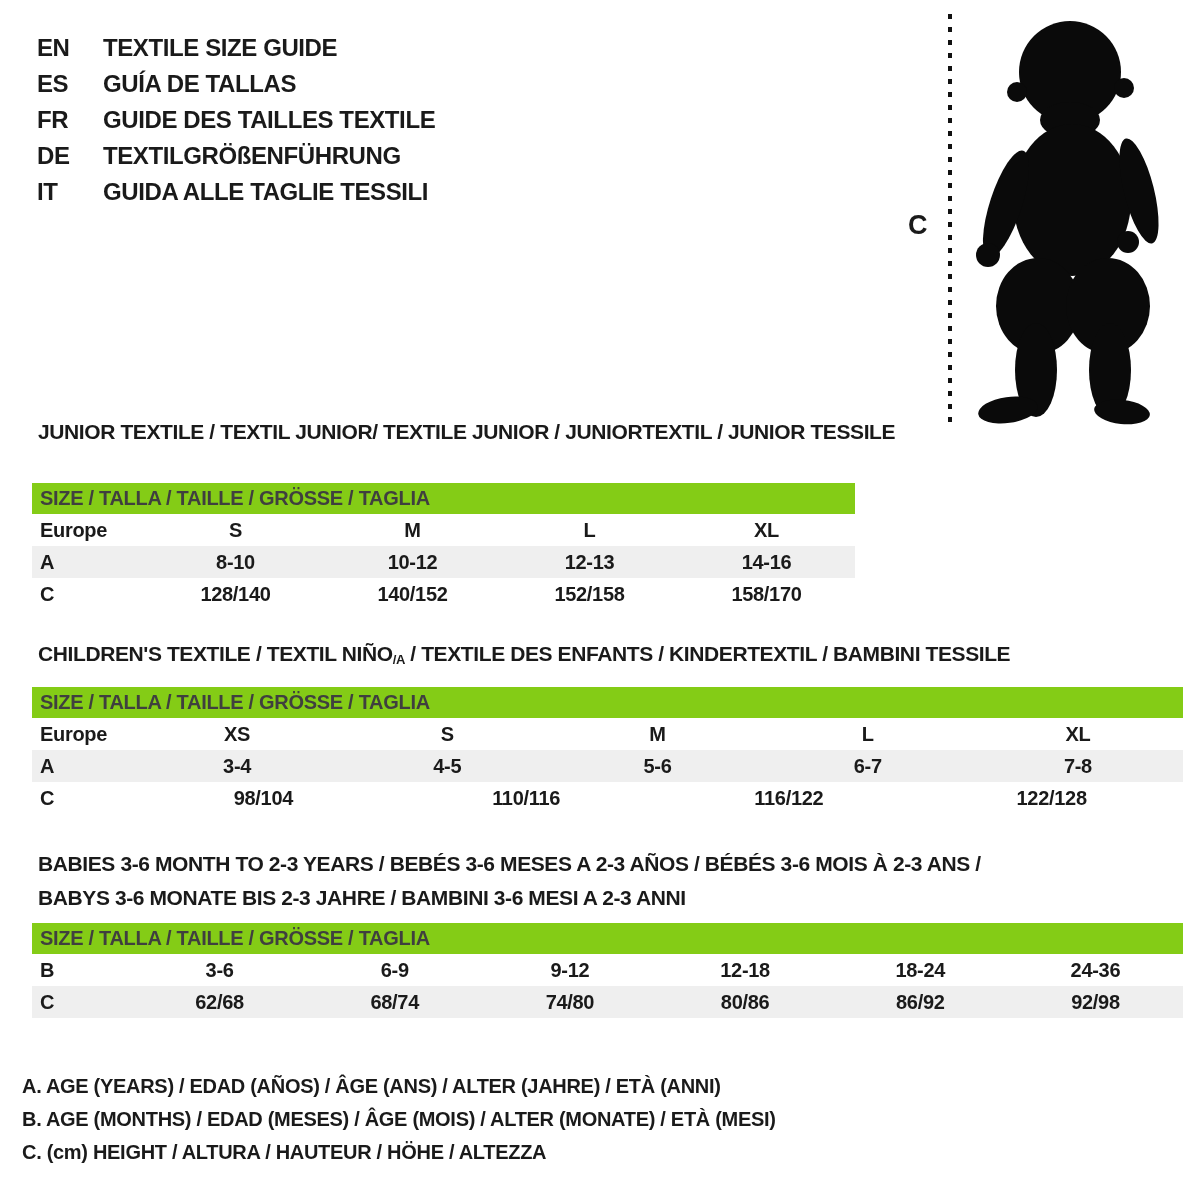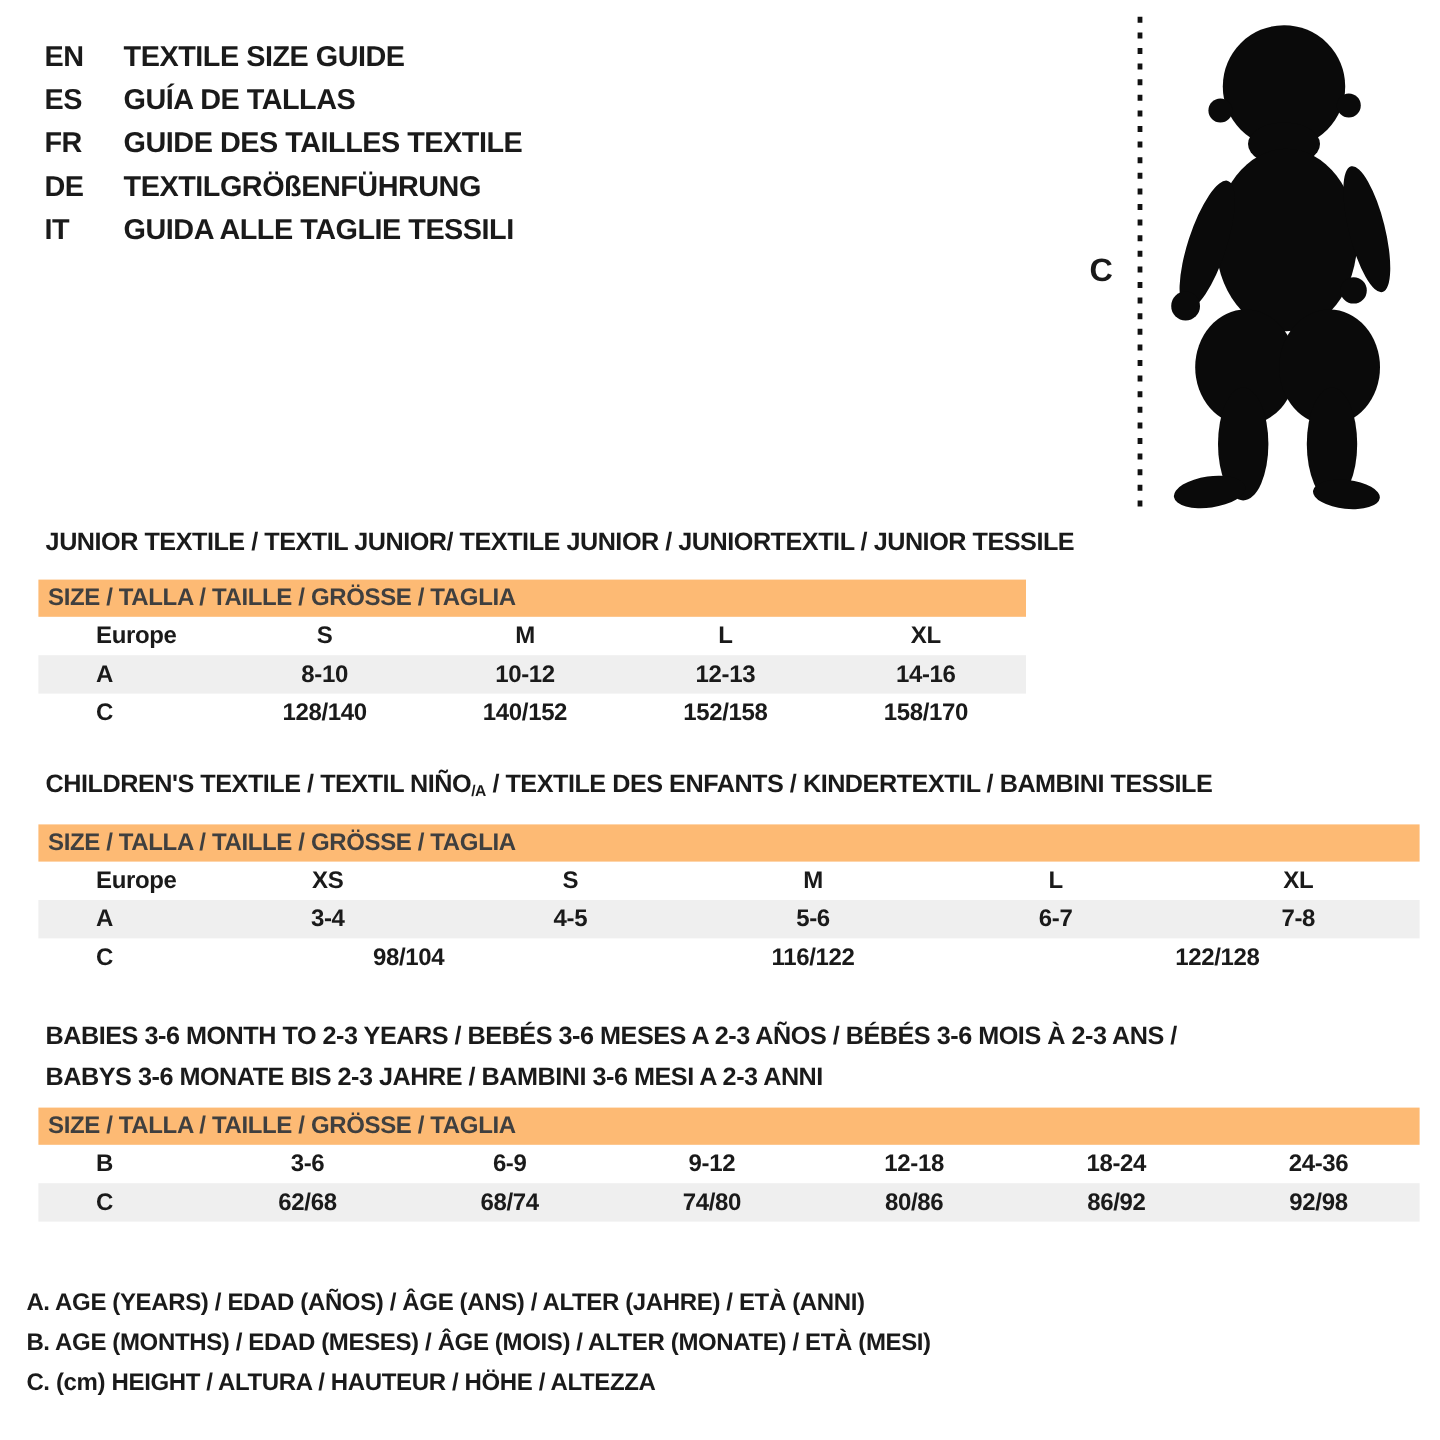--- a/index.html
+++ b/index.html
@@ -24,28 +24,28 @@
   .figure{top:8px;left:938px;width:250px;height:420px;}
   .height-label{top:210px;left:908px;font-size:27px;font-weight:700;}
 
   
   .section-title{font-size:21px;font-weight:700;letter-spacing:-0.4px;white-space:nowrap;}
   .sub{font-size:0.62em;position:relative;top:0.22em;}
 
   
   .size-table{left:32px;}
   .size-bar{
-    background:#fdba74;color:#3f3f3f;
+    background:#84cc16;color:#3f3f3f;
     height:31px;line-height:31px;
     font-size:20px;font-weight:700;letter-spacing:-0.3px;
     padding-left:8px;box-sizing:border-box;
   }
   .trow{display:flex;height:32px;line-height:32px;font-size:20px;font-weight:700;letter-spacing:-0.3px;}
   .trow.alt{background:#efefef;}
-  .tlabel{flex:0 0 auto;padding-left:8px;box-sizing:border-box;margin-left:40px;}
+  .tlabel{flex:0 0 auto;padding-left:8px;box-sizing:border-box;}
   .tcell{flex:1 1 0;text-align:center;}
   .w-junior{width:823px;}
   .w-wide{width:1151px;}
   .lbl-junior{width:115px;}
   .lbl-wide{width:100px;}
 
   
   .babies-title{line-height:34px;}
 
   
@@ -102,21 +102,21 @@
       <ellipse cx="98" cy="362" rx="21" ry="47"></ellipse>
       <ellipse cx="172" cy="362" rx="21" ry="47"></ellipse>
 
       <ellipse cx="70" cy="402" rx="30" ry="13" transform="rotate(-8 70 402)"></ellipse>
       <ellipse cx="184" cy="404" rx="28" ry="12" transform="rotate(6 184 404)"></ellipse>
     </g>
     <line x1="12" y1="6" x2="12" y2="414" stroke="#111" stroke-width="4" stroke-dasharray="5 8"></line>
   </svg>
 </div>
 
-<div class="abs section-title" style="top:440px;left:38px;">JUNIOR TEXTILE / TEXTIL JUNIOR/ TEXTILE JUNIOR / JUNIORTEXTIL / JUNIOR TESSILE</div>
+<div class="abs section-title" style="top:420px;left:38px;">JUNIOR TEXTILE / TEXTIL JUNIOR/ TEXTILE JUNIOR / JUNIORTEXTIL / JUNIOR TESSILE</div>
 <div class="abs size-table w-junior" style="top:483px;">
   <div class="size-bar">SIZE / TALLA / TAILLE / GRÖSSE / TAGLIA</div>
   <div class="trow">
     <span class="tlabel lbl-junior">Europe</span>
     <span class="tcell">S</span>
     <span class="tcell">M</span>
     <span class="tcell">L</span>
     <span class="tcell">XL</span>
   </div>
   <div class="trow alt">
@@ -152,20 +152,21 @@
     <span class="tlabel lbl-wide">A</span>
     <span class="tcell">3-4</span>
     <span class="tcell">4-5</span>
     <span class="tcell">5-6</span>
     <span class="tcell">6-7</span>
     <span class="tcell">7-8</span>
   </div>
   <div class="trow">
     <span class="tlabel lbl-wide">C</span>
     <span class="tcell">98/104</span>
+    <span class="tcell">110/116</span>
     <span class="tcell">116/122</span>
     <span class="tcell">122/128</span>
   </div>
 </div>
 
 <div class="abs section-title babies-title" style="top:847px;left:38px;">
   <div>BABIES 3-6 MONTH TO 2-3 YEARS / BEBÉS 3-6 MESES A 2-3 AÑOS / BÉBÉS 3-6 MOIS À 2-3 ANS /</div>
   <div>BABYS 3-6 MONATE BIS 2-3 JAHRE / BAMBINI 3-6 MESI A 2-3 ANNI</div>
 </div>
 <div class="abs size-table w-wide" style="top:923px;">

